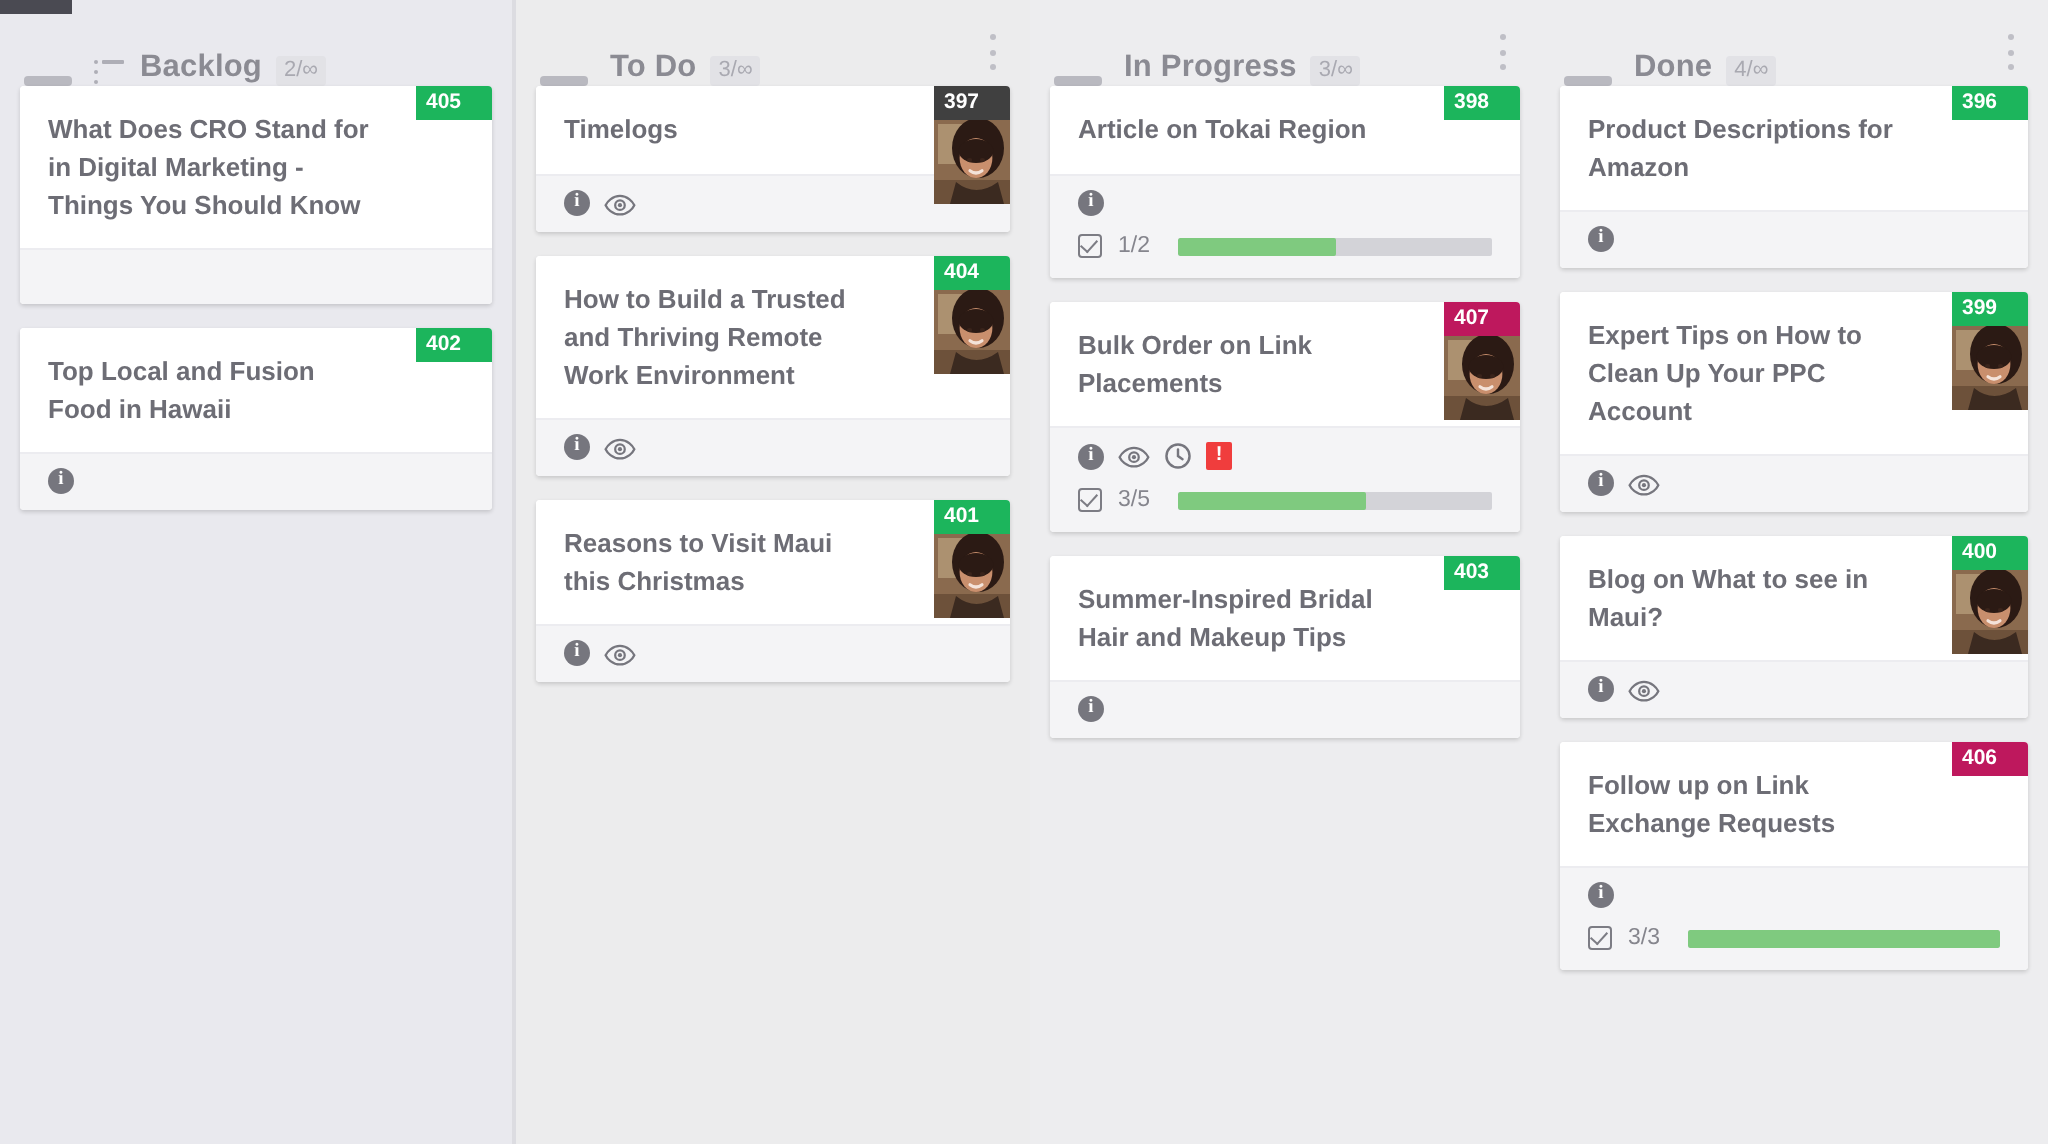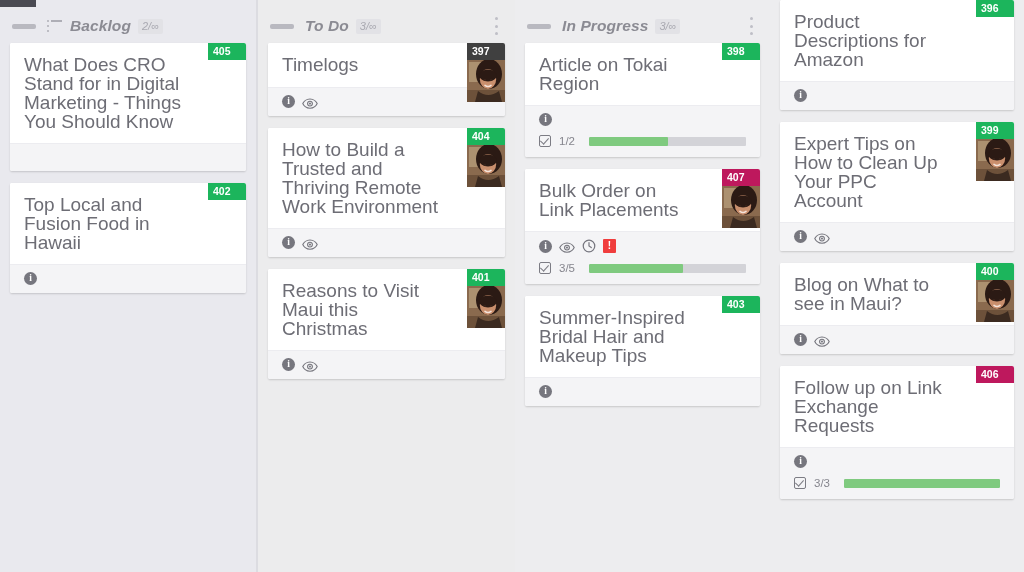--- a/index.html
+++ b/index.html
@@ -39,26 +39,25 @@
     flex: 0 0 auto;
   }
   .column.col-backlog   { width: 258px; background: #e9e9ee; border-right: 2px solid #dcdce1; }
   .column.col-todo      { width: 257px; background: #ececed; }
   .column.col-progress  { width: 255px; background: #ededef; }
   .column.col-done      { width: 254px; background: #ededef; }
 
   
   .col-header {
     display: flex;
-    align-items: center;
+    align-items: flex-end;
     height: 34px;
     padding: 0 2px;
     margin-top: 9px;
     position: relative;
-    font-style: italic;
   }
   .drag-handle {
     width: 24px;
     height: 5px;
     border-radius: 2px;
     background: #b9b9c0;
     margin-right: 11px;
     flex: 0 0 auto;
   }
   .list-icon {
@@ -135,25 +134,26 @@
     box-shadow: 0 1px 2px rgba(0,0,0,0.16);
     overflow: hidden;
   }
   .card-body {
     padding: 12px 14px 12px 14px;
     min-height: 44px;
     background: #ffffff;
     position: relative;
   }
   .card-title {
-    font-size: 19px;
+    font-size: 13px;
     line-height: 19px;
     color: #6d6d75;
     padding-right: 0px;
     word-wrap: break-word;
+    font-weight: bold;
   }
   .card.has-avatar .card-title { padding-right: 52px; }
   .card.no-avatar .card-title  { padding-right: 40px; }
 
   
   .card-badge {
     position: absolute;
     top: 0; right: 0;
     min-width: 38px;
     font-size: 10.5px;
@@ -491,20 +491,30 @@
           <div class="card-title">Summer-Inspired Bridal Hair and Makeup Tips</div>
         </div>
         <div class="card-footer">
           <span class="mi">
             <span class="icon-info">i</span>
           </span>
         </div>
       </div>
     </div>
     <div class="column col-done">
+      <div class="col-header">
+        <span class="drag-handle"></span>
+        <span class="col-title">Done</span>
+        <span class="col-count">4/∞</span>
+        <div class="col-menu">
+          <span></span>
+          <span></span>
+          <span></span>
+        </div>
+      </div>
       <div class="card no-avatar">
         <div class="card-body">
           <span class="card-badge badge-green">396</span>
           <div class="card-title">Product Descriptions for Amazon</div>
         </div>
         <div class="card-footer">
           <span class="mi">
             <span class="icon-info">i</span>
           </span>
         </div>

